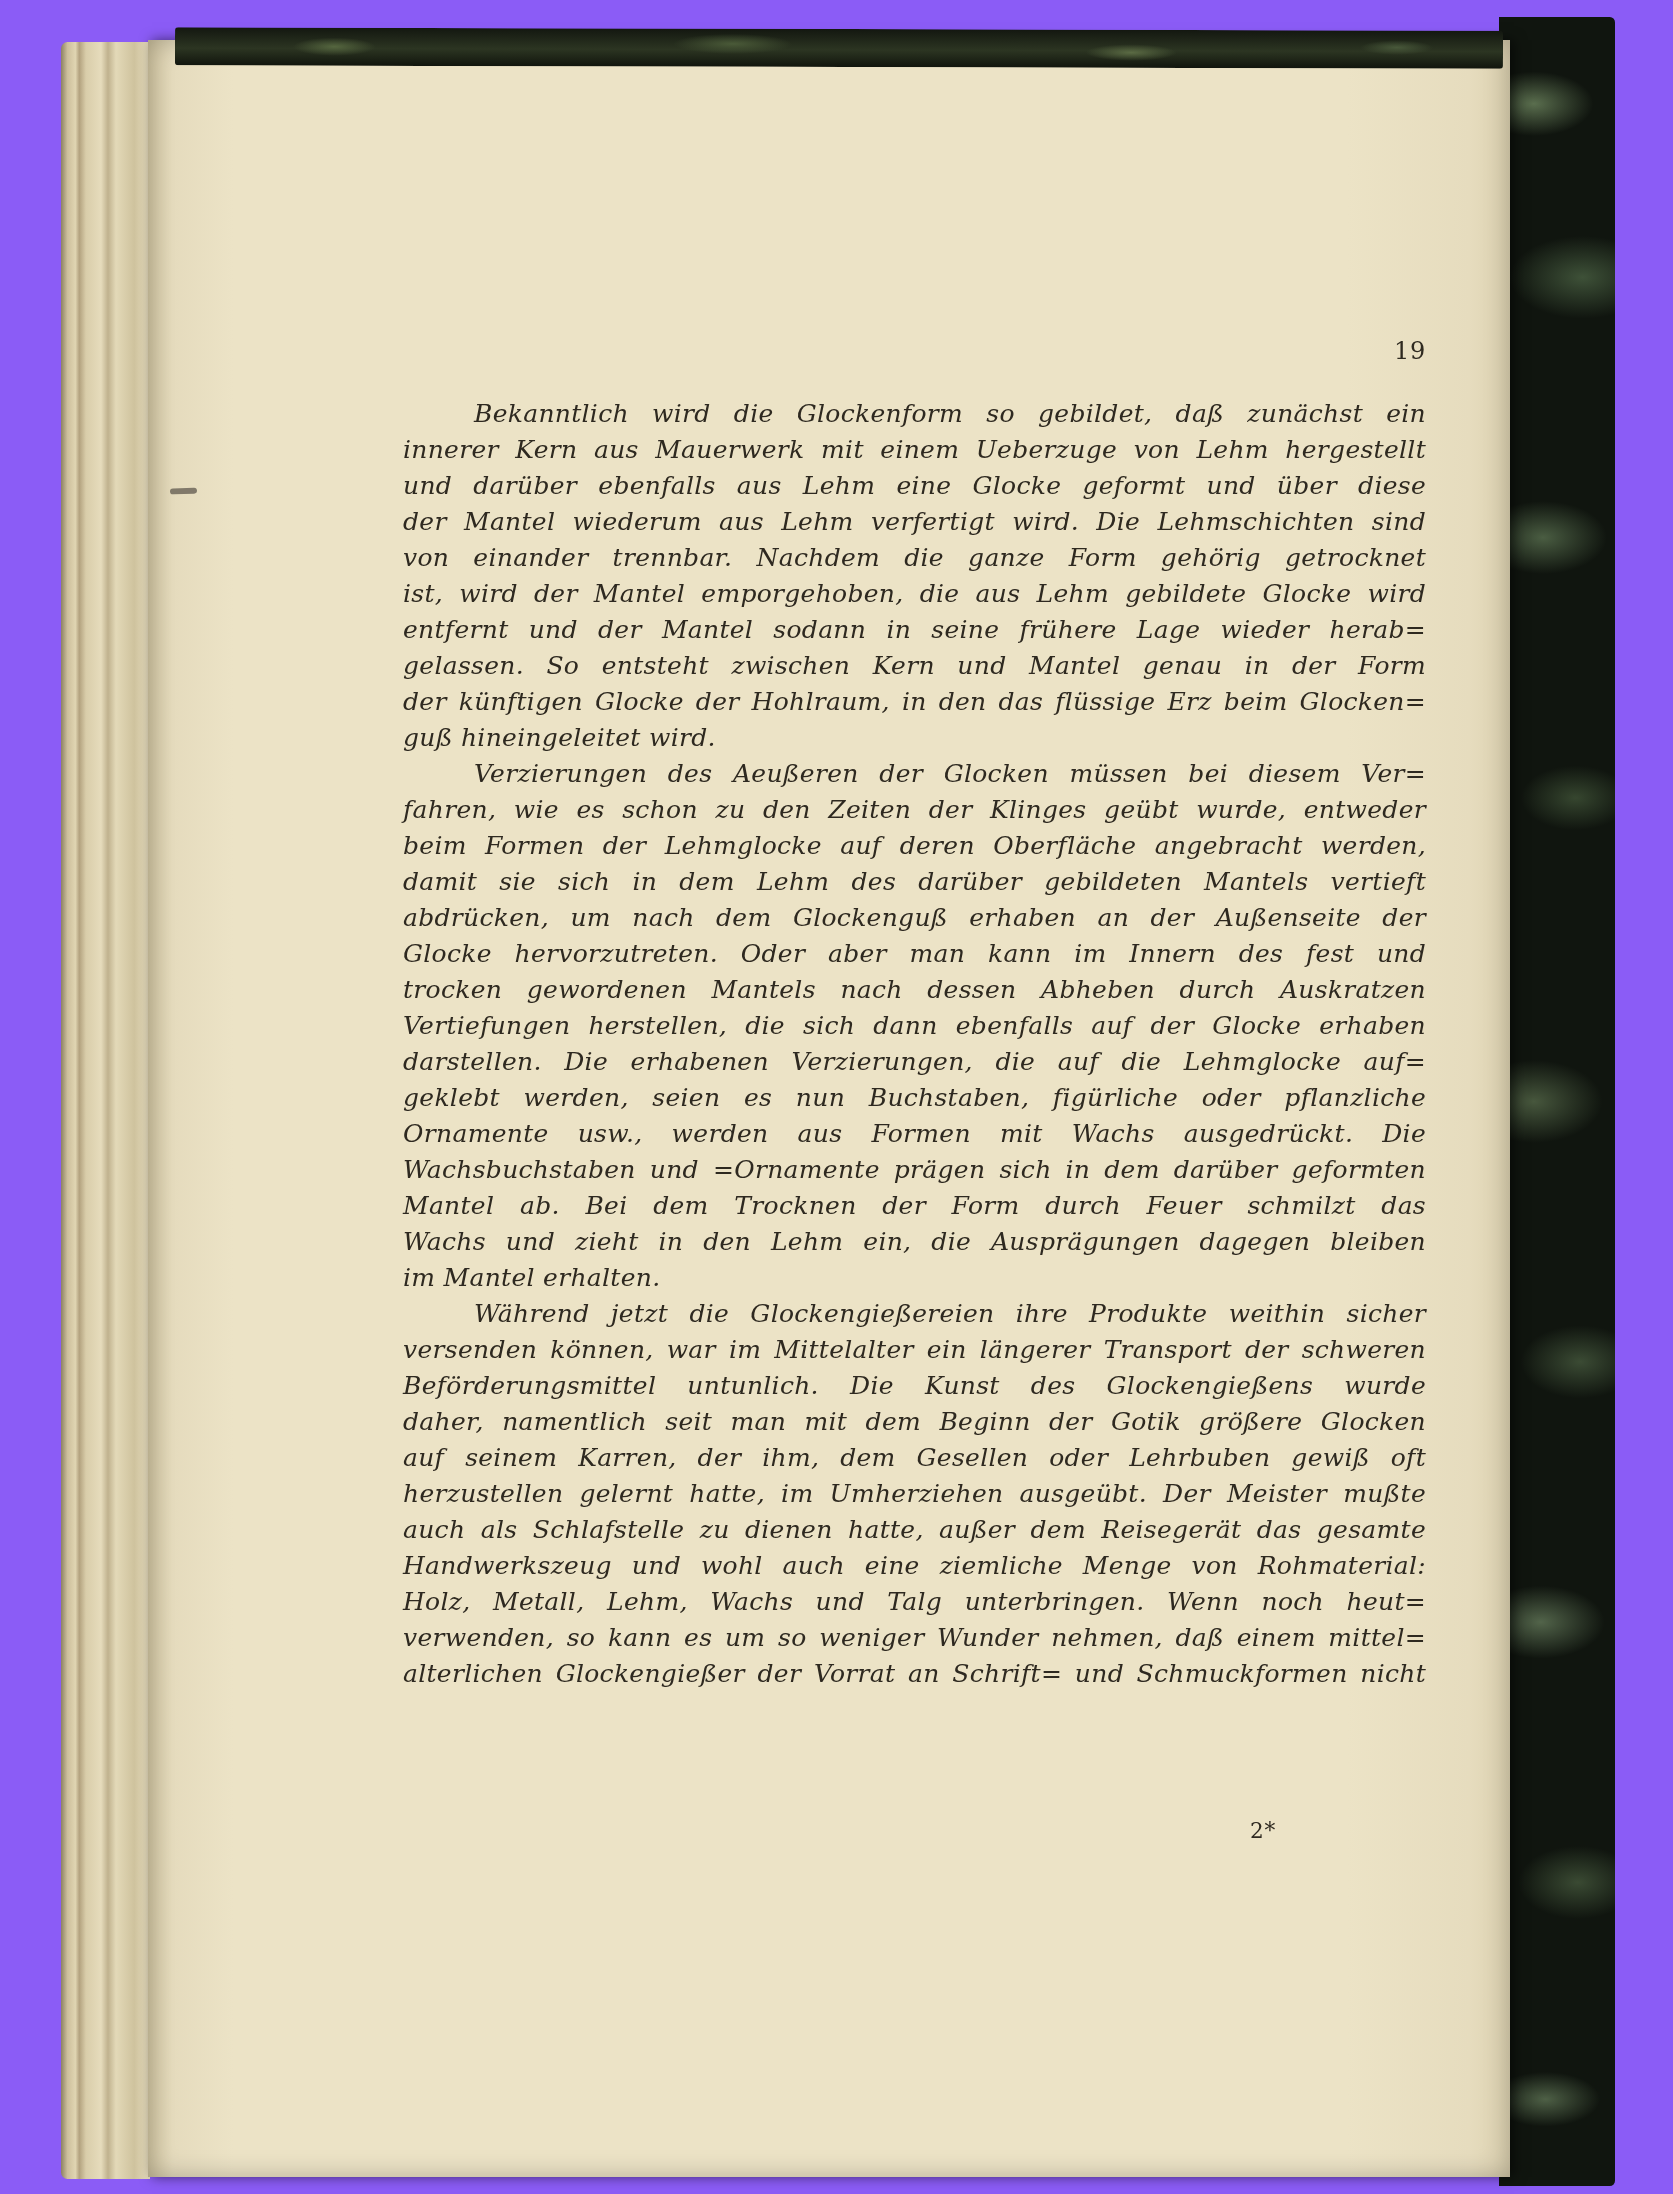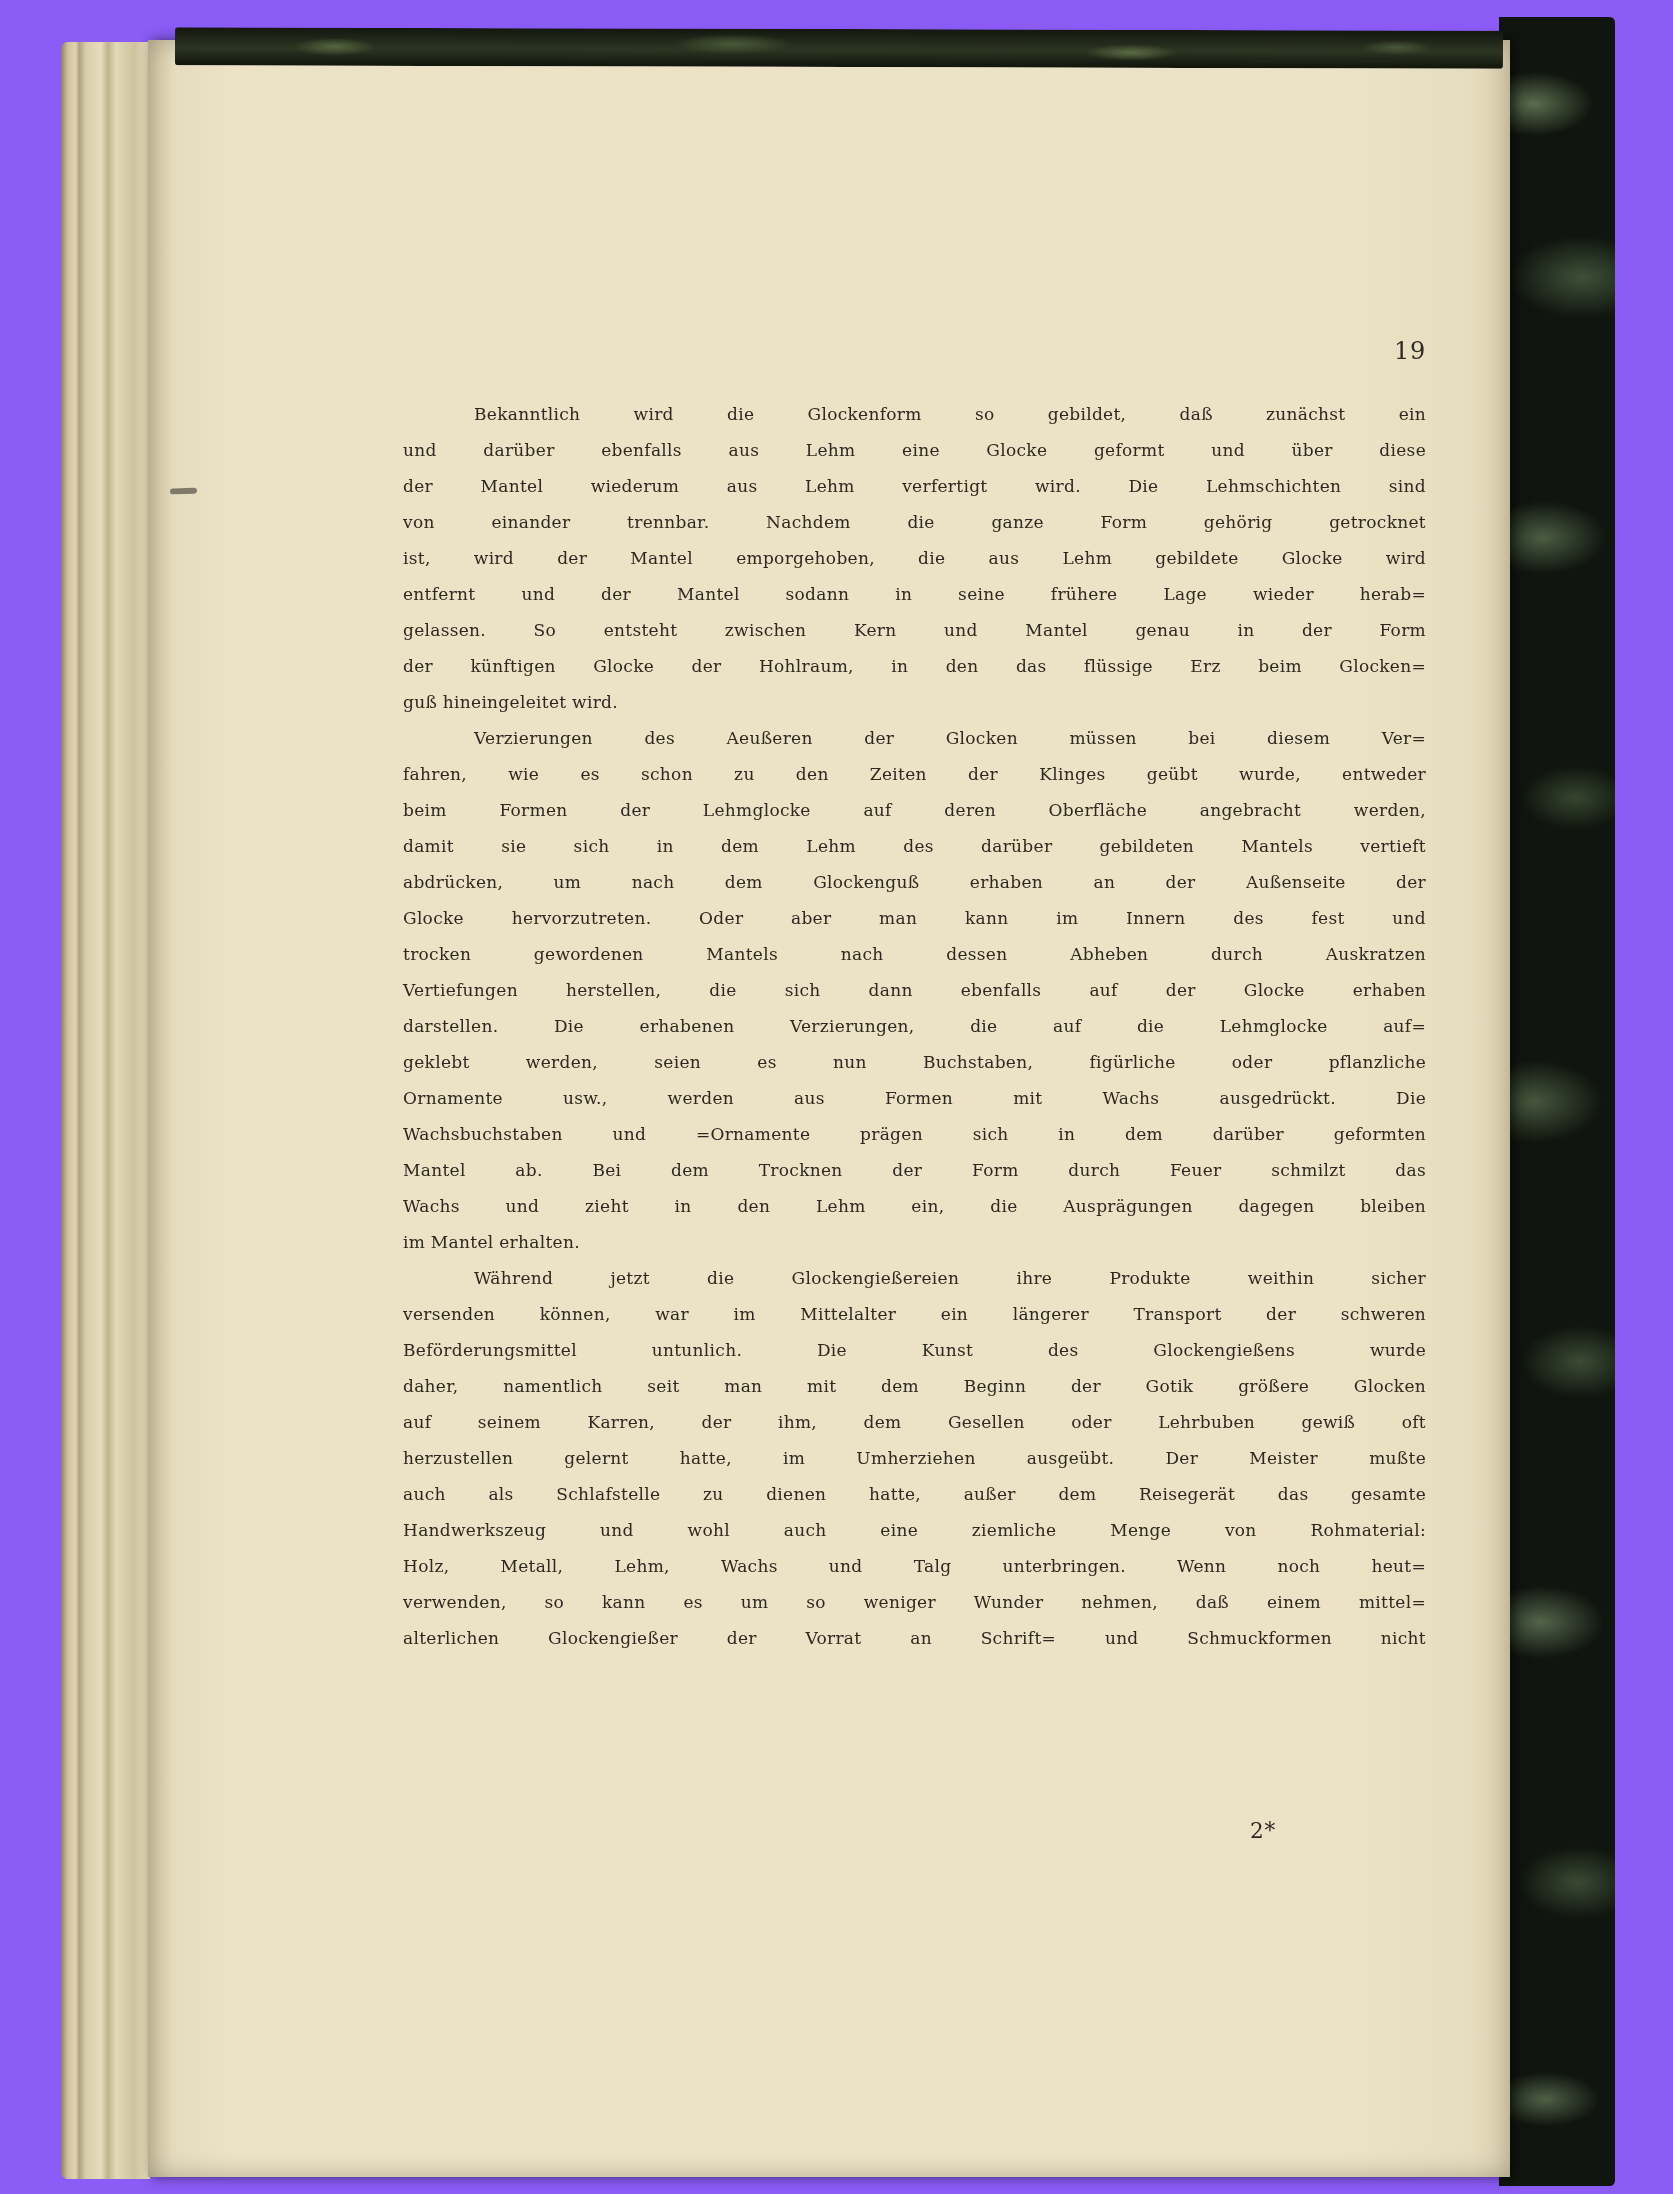--- a/index.html
+++ b/index.html
@@ -52,21 +52,21 @@
       radial-gradient(52px 10.4px at 92% 45%, #48583a, transparent 70%),
       linear-gradient(180deg, #131710, #2c3522 55%, #11150d);
     border-radius:3.3px;
   }
   .page-number{
     position:absolute;left:255px;top:297px;width:1023px;z-index:4;
     text-align:right;font-size:24px;color:#2f2a20;letter-spacing:0.7px;
   }
   .text-block{
     position:absolute;left:255px;top:356px;width:1023px;z-index:4;
-    font-size:17px;line-height:36px;color:#2e2920;letter-spacing:0.3px;
+    font-size:25px;line-height:36px;color:#2e2920;letter-spacing:0.3px;font-style:italic;
   }
   .line{
     text-align:justify;text-align-last:justify;text-justify:inter-word;
     white-space:normal;
   }
   .line.indent{padding-left:71px;}
   .line.last{text-align-last:left;}
   .signature-mark{
     position:absolute;left:1102px;top:1778px;z-index:4;
     font-size:21.6px;color:#2e2920;letter-spacing:0.7px;
@@ -80,20 +80,21 @@
 <body>
 
 <div class="scene">
   <div class="marble"></div>
   <div class="page-stack"></div>
   <div class="page">
     <div class="page-number">19</div>
     <div class="text-block">
         <div>
           <div class="line indent">Bekanntlich wird die Glockenform so gebildet, daß zunächst ein</div>
+          <div class="line">innerer Kern aus Mauerwerk mit einem Ueberzuge von Lehm hergestellt</div>
           <div class="line">und darüber ebenfalls aus Lehm eine Glocke geformt und über diese</div>
           <div class="line">der Mantel wiederum aus Lehm verfertigt wird. Die Lehmschichten sind</div>
           <div class="line">von einander trennbar. Nachdem die ganze Form gehörig getrocknet</div>
           <div class="line">ist, wird der Mantel emporgehoben, die aus Lehm gebildete Glocke wird</div>
           <div class="line">entfernt und der Mantel sodann in seine frühere Lage wieder herab=</div>
           <div class="line">gelassen. So entsteht zwischen Kern und Mantel genau in der Form</div>
           <div class="line">der künftigen Glocke der Hohlraum, in den das flüssige Erz beim Glocken=</div>
           <div class="line last">guß hineingeleitet wird.</div>
         </div>
         <div>

